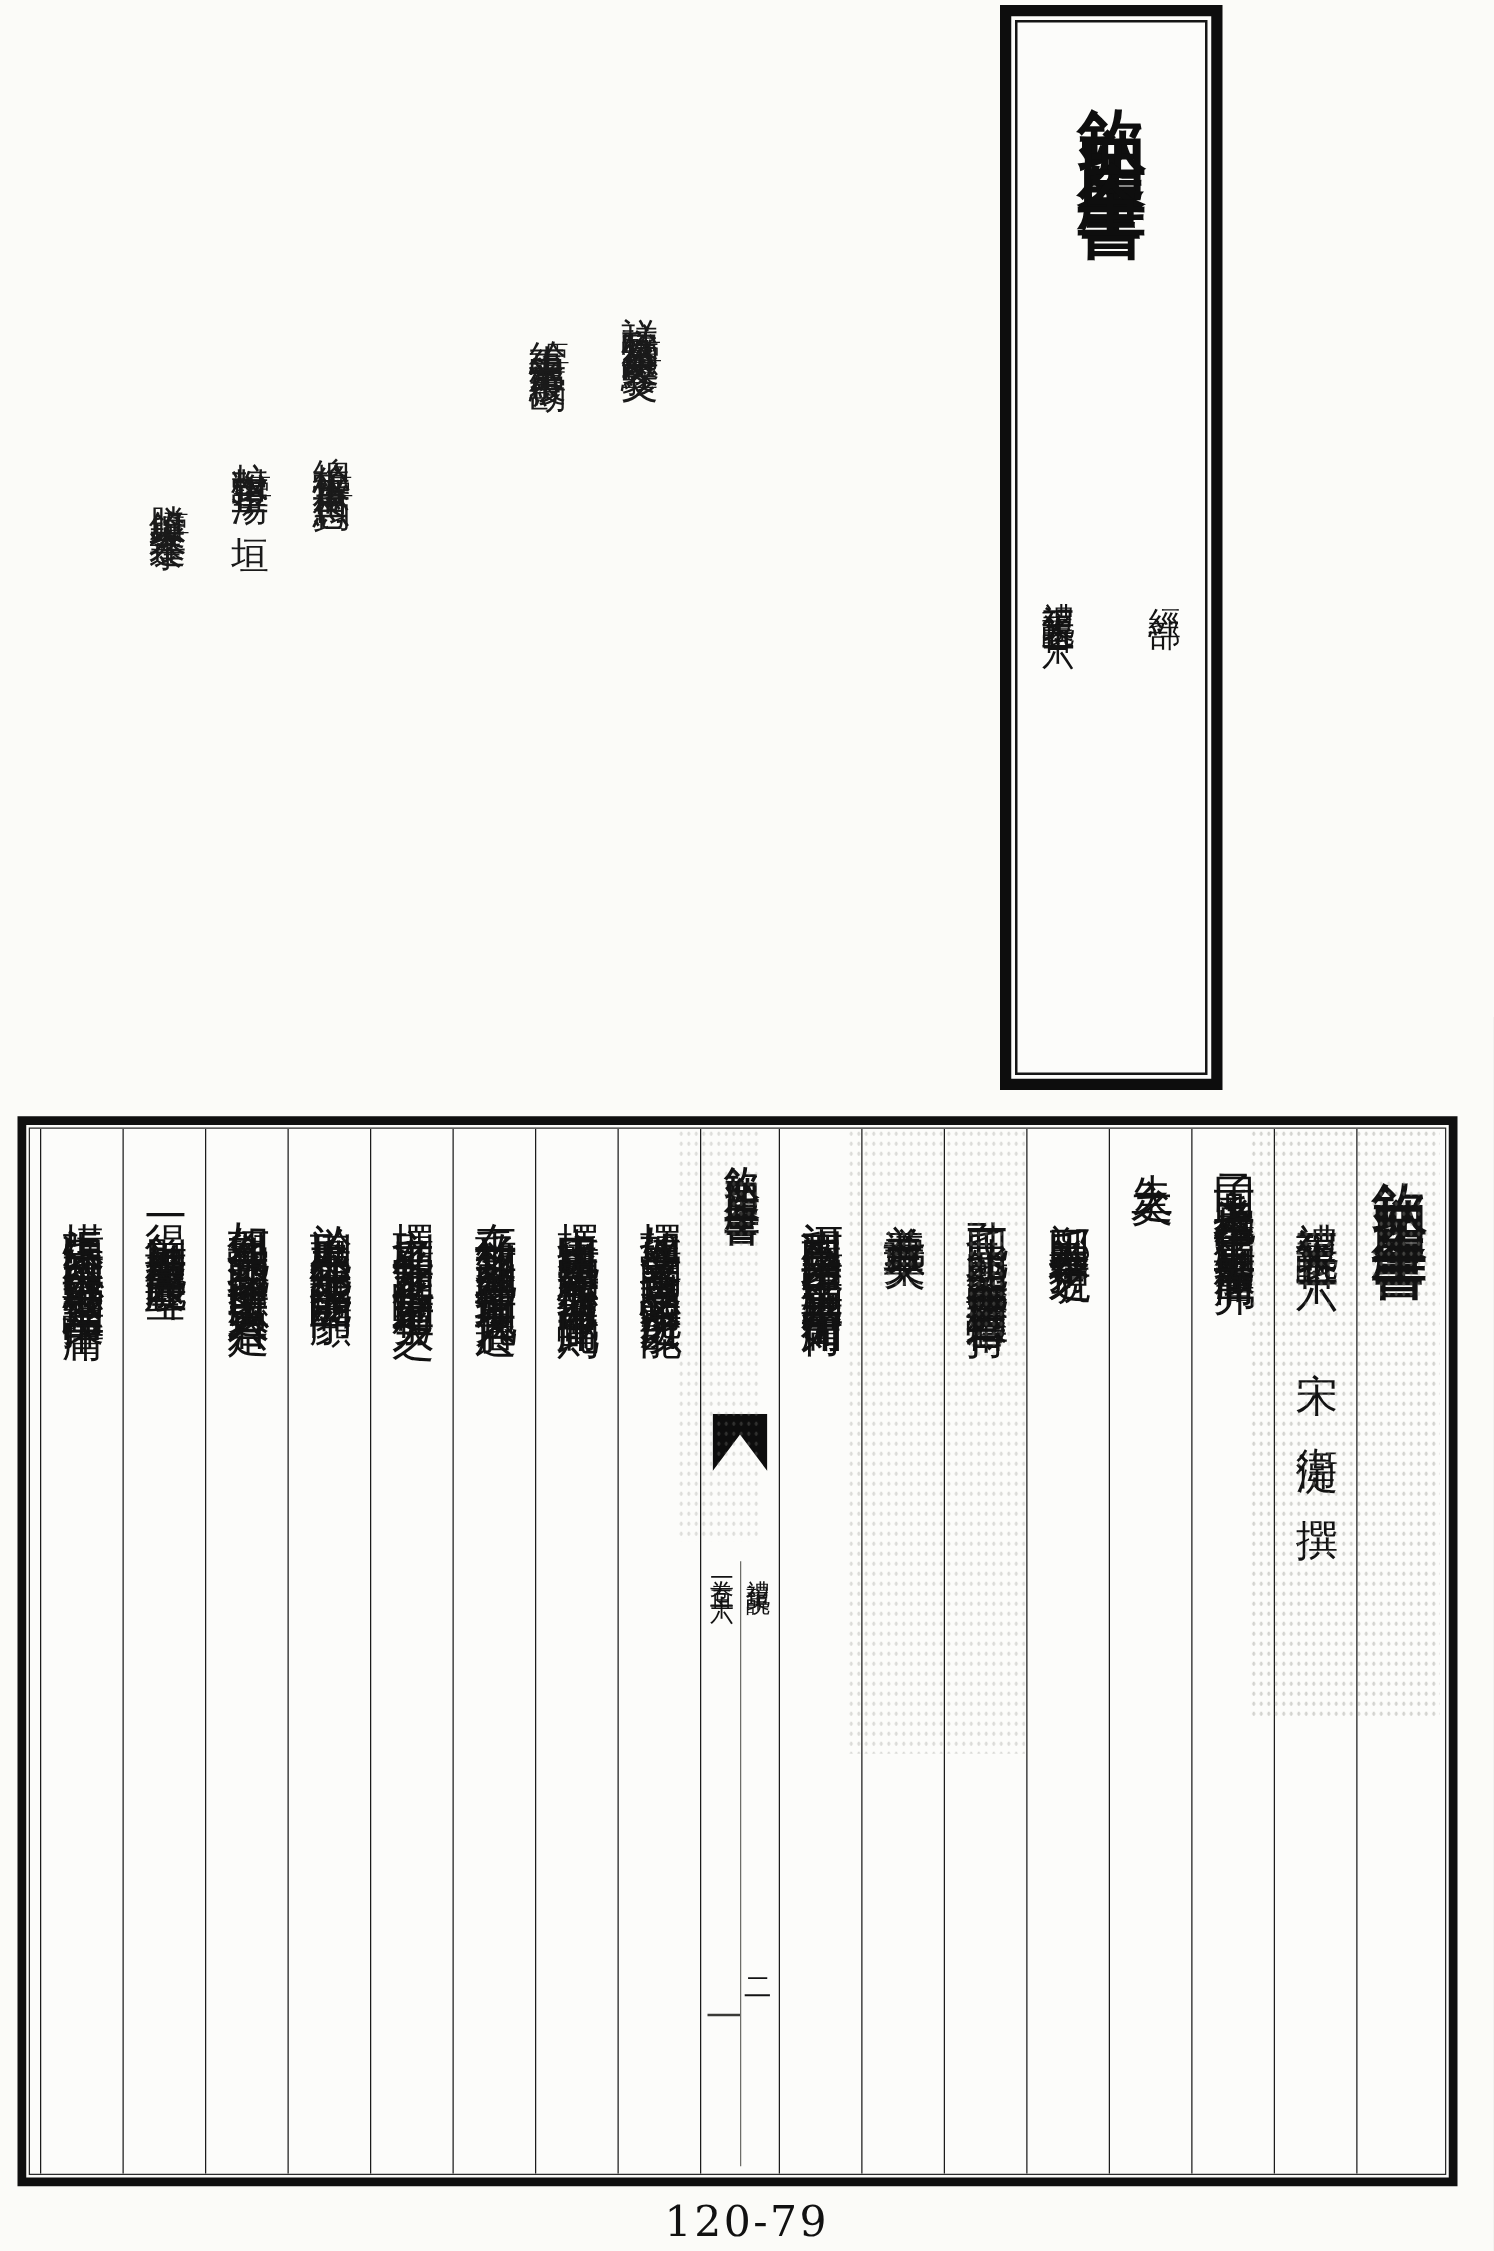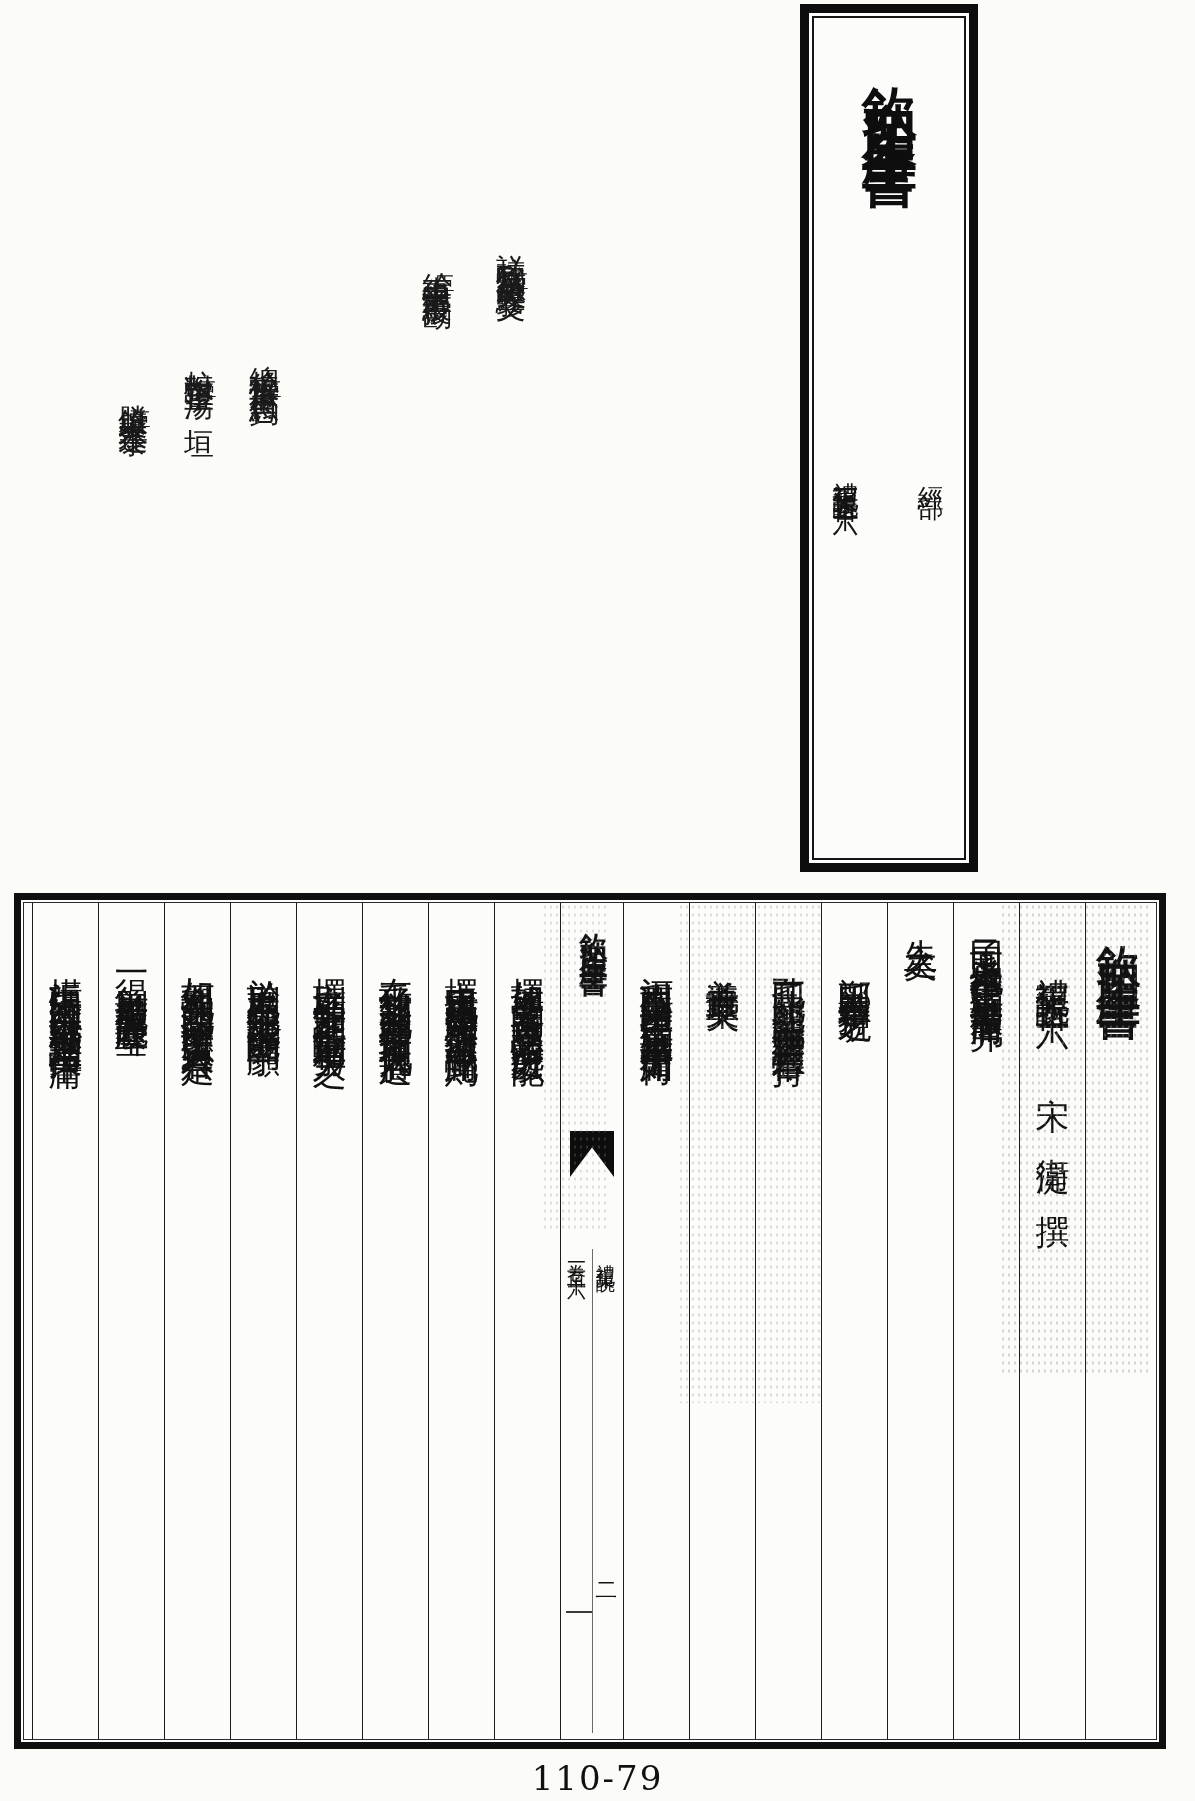--- a/index.html
+++ b/index.html
@@ -199,15 +199,15 @@
       <div class="col">如何學孔子到此深邃曰顔子所以大過人者只是</div>
       <div class="col">得一善則拳拳服膺與能屢空耳</div>
       <div class="col">橫渠張氏曰知德以大中爲極可謂知至矣擇中庸</div>
 
       <div class="noise n1"></div>
       <div class="noise n2"></div>
       <div class="noise n3"></div>
     </div>
   </div>
 
-  <div class="plate-number">110-79</div>
+  <div class="plate-number">120-79</div>
 
 </div>
 
 </body></html>

